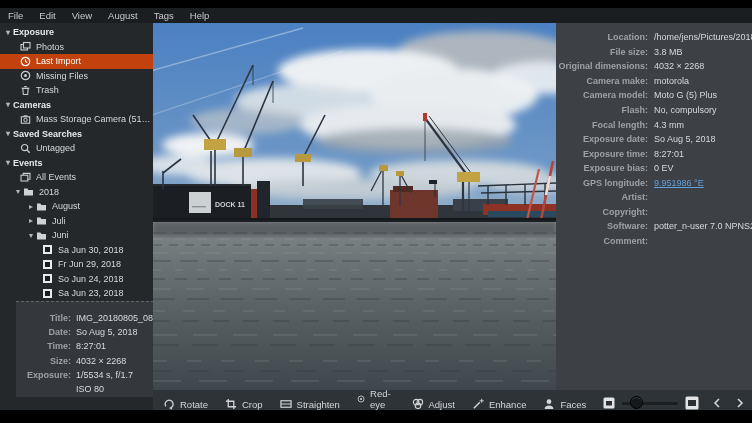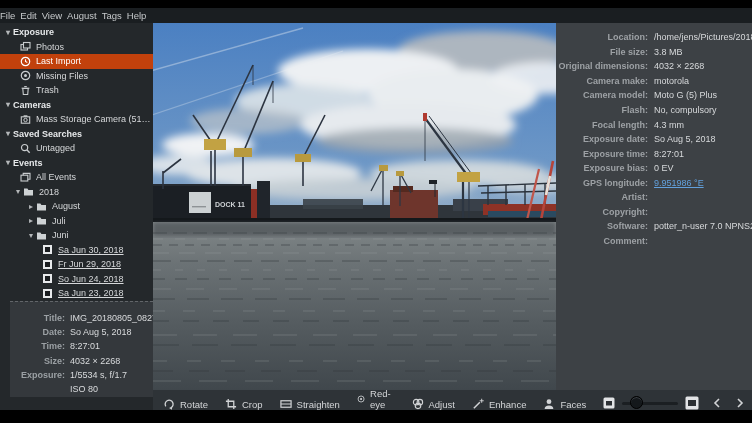--- a/index.html
+++ b/index.html
@@ -2,41 +2,41 @@
 <html><head>
 <meta charset="utf-8">
 <style>
   * { margin:0; padding:0; box-sizing:border-box; }
   html,body { width:752px; height:423px; background:#000; overflow:hidden;
               font-family:"Liberation Sans", sans-serif; }
   #app { position:relative; width:752px; height:423px; background:#000; }
 
   
   .menubar { position:absolute; left:0; top:8px; width:752px; height:15px;
-             background:#1a1e21; display:flex; align-items:center; gap:5px; }
+             background:#1a1e21; display:flex; align-items:center; padding-left:8px; gap:16px; }
   .menu-item { font-size:9.5px; color:#c6c9cb; cursor:default; }
 
   
   .sidebar { position:absolute; left:0; top:23px; width:153px; height:387px; background:#24282b; }
   .tree { position:absolute; left:0; top:0; right:0; height:292px; padding-top:2px; overflow:hidden; }
   .trow { display:flex; align-items:center; height:14.5px; font-size:9px; color:#d6d8da; white-space:nowrap; }
   .trow.header { font-weight:bold; color:#e6e8ea; }
   .trow.header .expander { margin-left:3px; }
   .trow .expander { width:10px; font-size:8px; color:#b4b7b9; text-align:center; flex:0 0 10px; }
   .ticon { width:11px; height:11px; flex:0 0 11px; margin-right:5px; display:inline-flex; }
   .ticon svg { width:11px; height:11px; }
   .tlabel { overflow:hidden; text-overflow:ellipsis; }
   .ind1 { padding-left:20px; }
   .ind2 { padding-left:13px; }
   .ind3 { padding-left:26px; }
-  .ind4 { padding-left:42px;text-decoration:underline; }
+  .ind4 { padding-left:42px; }
   .trow.selected { background:#c2410c; color:#ffffff; }
 
   
-  .infopanel { position:absolute; left:10px; bottom:13px; width:153px; height:96px;
+  .infopanel { position:absolute; left:16px; bottom:13px; width:153px; height:96px;
                background:#34383c; border-top:1px dashed #62666a; padding-top:9px; }
   .irow { display:flex; height:14.2px; font-size:9px; align-items:center; }
   .ilabel { width:55px; text-align:right; color:#9ba0a4; font-weight:bold; flex:0 0 55px; }
   .ivalue { margin-left:5px; color:#d9dbdd; white-space:nowrap; overflow:hidden; }
 
   
   .photo { position:absolute; left:153px; top:23px; width:403px; height:367px; background:#10151a; }
   .photo svg { display:block; width:403px; height:367px; }
 
   

